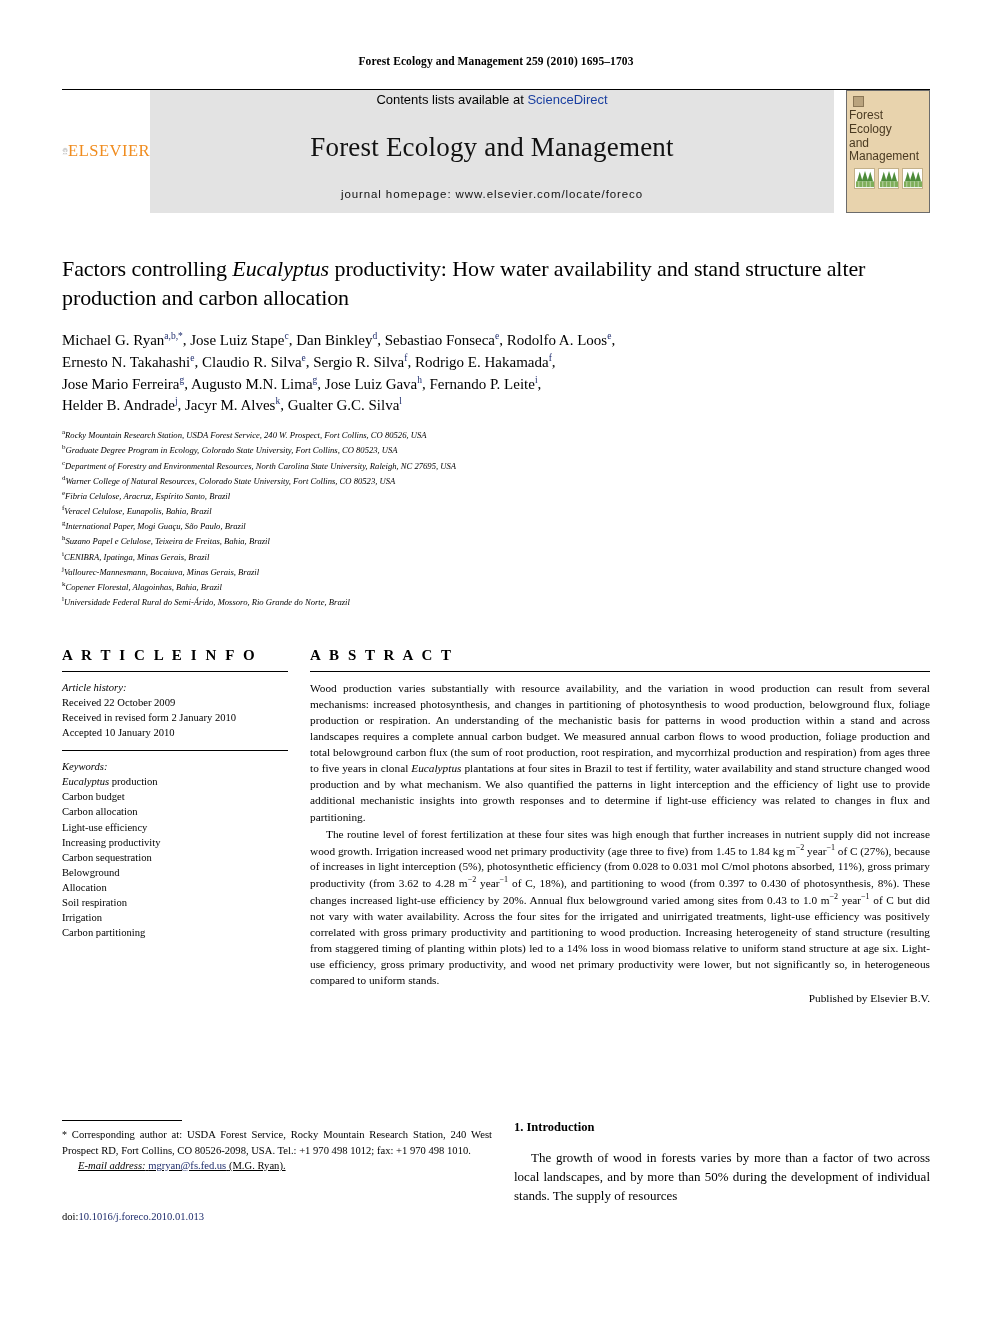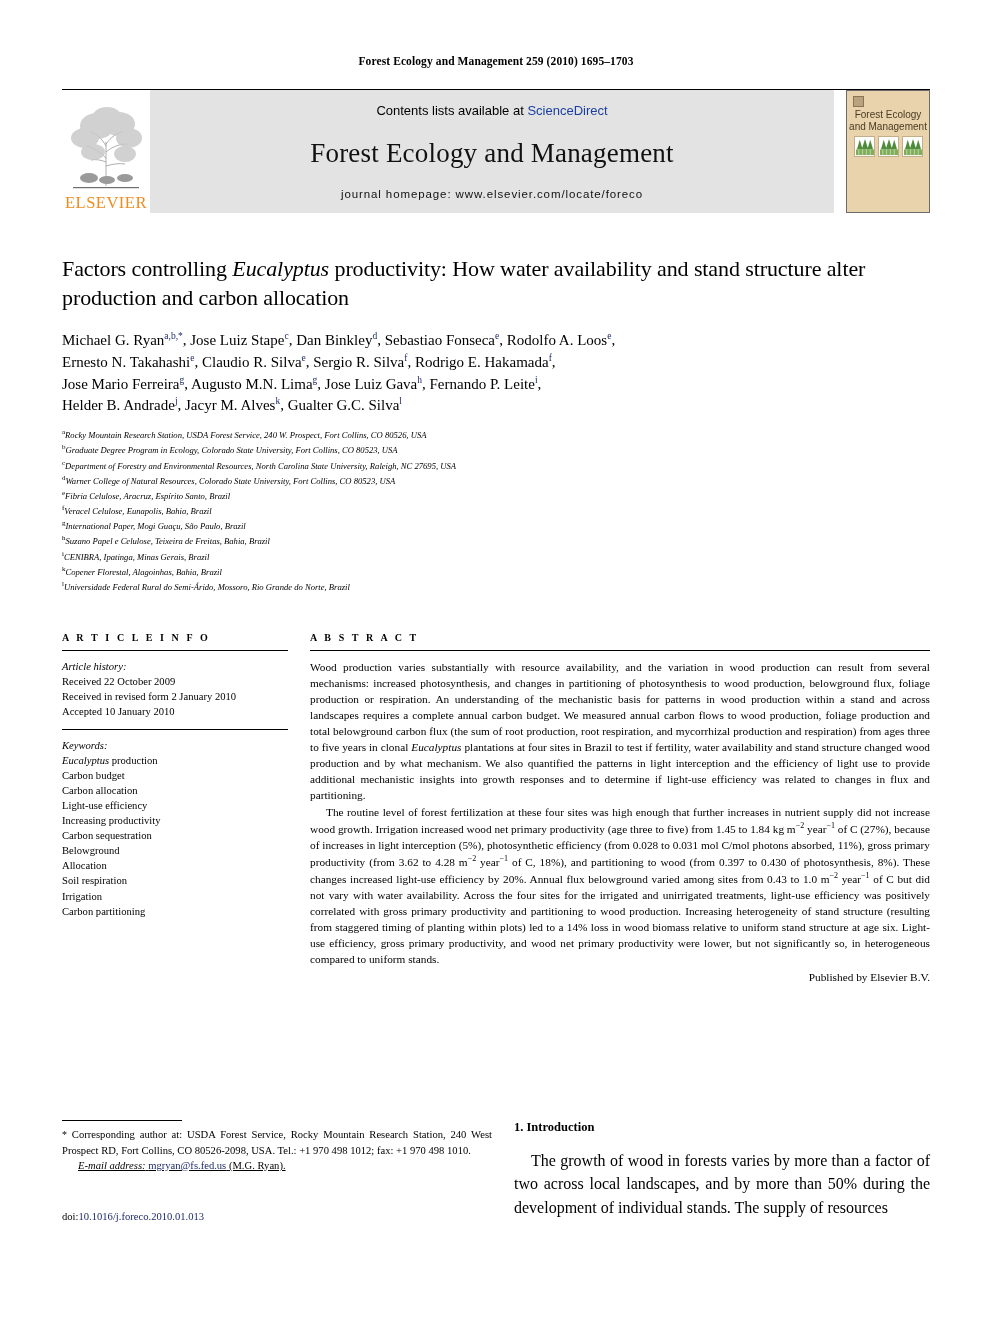--- a/index.html
+++ b/index.html
@@ -31,21 +31,21 @@
     display: flex;
     align-items: stretch;
     height: 124px;
     position: relative;
   }
   .elsevier-block {
     width: 88px;
     flex: 0 0 88px;
     background: #ffffff;
     display: flex;
-    flex-direction: column;
+    flex-direction: row;
     align-items: center;
     justify-content: flex-end;
     padding-bottom: 2px;
   }
   .elsevier-tree { width: 78px; height: 92px; display:block; }
   .elsevier-word {
     font-family: "Liberation Serif", serif;
     font-size: 16.5px;
     letter-spacing: 0.5px;
     color: #F08C1E;
@@ -53,21 +53,21 @@
     line-height: 1;
     padding-top: 1px;
   }
   .journal-band {
     flex: 1 1 auto;
     background: #e3e3e3;
     display: flex;
     flex-direction: column;
     align-items: center;
     justify-content: space-between;
-    padding: 13px 10px 13px 10px;
+    padding: 2px 10px 13px 10px;
   }
   .contents-line { font-family: "Liberation Sans", sans-serif; font-size: 13px; color: #000; }
   .contents-line .sd { color: #1a3fa0; }
   .journal-title {
     font-family: "Liberation Serif", serif;
     font-size: 27px;
     letter-spacing: 0.2px;
     color: #111;
   }
   .homepage-line {
@@ -83,23 +83,22 @@
     border: 1px solid #6b6b6b;
     background: #e8d3ad;
     position: relative;
     overflow: hidden;
   }
   .cover-mini-logo {
     width: 11px; height: 11px; margin: 5px 0 2px 6px;
     background: #b9a37e; border: 1px solid #8a7656;
   }
   .cover-title {
-    text-align: center;
     font-family: "Liberation Sans", sans-serif;
-    font-size: 10px;
+    font-size: 12px;
     line-height: 1.15;
     color: #4a3a22;
     padding: 0 2px;
   }
   .cover-trees { display: flex; justify-content: center; gap: 3px; margin-top: 4px; }
   .cover-tree-box { width: 21px; height: 21px; background: #ffffff; border: 0.5px solid #c3b089; }
 
   
   .title-wrap { margin: 42px 62px 15px 62px; }
   h1.article-title {
@@ -136,21 +135,21 @@
   .info-abstract {
     margin: 38px 62px 0 62px;
     display: flex;
     gap: 22px;
   }
   .col-info { width: 226px; flex: 0 0 226px; }
   .col-abstract { flex: 1 1 auto; }
 
   .sec-head {
     font-family: "Liberation Serif", serif;
-    font-size: 10px;
+    font-size: 15px;
     font-weight: bold;
     letter-spacing: 2.6px;
     margin-bottom: 7px;
   }
   .rule { border-top: 0.9px solid #000; margin: 0 0 8px 0; }
   .rule-short { border-top: 0.9px solid #000; margin: 10px 0 8px 0; }
 
   .info-body { font-size: 10.6px; line-height: 1.42; }
   .info-body .lbl { font-style: italic; }
 
@@ -198,21 +197,21 @@
   }
   .front-matter .doi-link { color: #1c2a6b; }
 
   h2.sec-title {
     font-family: "Liberation Serif", serif;
     font-size: 12.5px;
     font-weight: bold;
     margin: 0 0 14px 0;
   }
   .intro-body {
-    font-size: 16px;
+    font-size: 13px;
     line-height: 1.46;
     text-align: justify;
   }
   .intro-body p { margin: 0; text-indent: 17px; }
 </style>
 </head>
 <body>
 
 <div class="page">
 
@@ -326,20 +325,21 @@
   <div class="affiliations">
     <div class="aff"><sup>a</sup><span>Rocky Mountain Research Station, USDA Forest Service, 240 W. Prospect, Fort Collins, CO 80526, USA</span></div>
     <div class="aff"><sup>b</sup><span>Graduate Degree Program in Ecology, Colorado State University, Fort Collins, CO 80523, USA</span></div>
     <div class="aff"><sup>c</sup><span>Department of Forestry and Environmental Resources, North Carolina State University, Raleigh, NC 27695, USA</span></div>
     <div class="aff"><sup>d</sup><span>Warner College of Natural Resources, Colorado State University, Fort Collins, CO 80523, USA</span></div>
     <div class="aff"><sup>e</sup><span>Fibria Celulose, Aracruz, Espírito Santo, Brazil</span></div>
     <div class="aff"><sup>f</sup><span>Veracel Celulose, Eunapolis, Bahia, Brazil</span></div>
     <div class="aff"><sup>g</sup><span>International Paper, Mogi Guaçu, São Paulo, Brazil</span></div>
     <div class="aff"><sup>h</sup><span>Suzano Papel e Celulose, Teixeira de Freitas, Bahia, Brazil</span></div>
     <div class="aff"><sup>i</sup><span>CENIBRA, Ipatinga, Minas Gerais, Brazil</span></div>
+    <div class="aff"><sup>j</sup><span>Vallourec-Mannesmann, Bocaiuva, Minas Gerais, Brazil</span></div>
     <div class="aff"><sup>k</sup><span>Copener Florestal, Alagoinhas, Bahia, Brazil</span></div>
     <div class="aff"><sup>l</sup><span>Universidade Federal Rural do Semi-Árido, Mossoro, Rio Grande do Norte, Brazil</span></div>
   </div>
 
   <div class="info-abstract">
 
     <div class="col-info">
       <div class="sec-head">A R T I C L E   I N F O</div>
       <div class="rule"></div>
       <div class="info-body">

